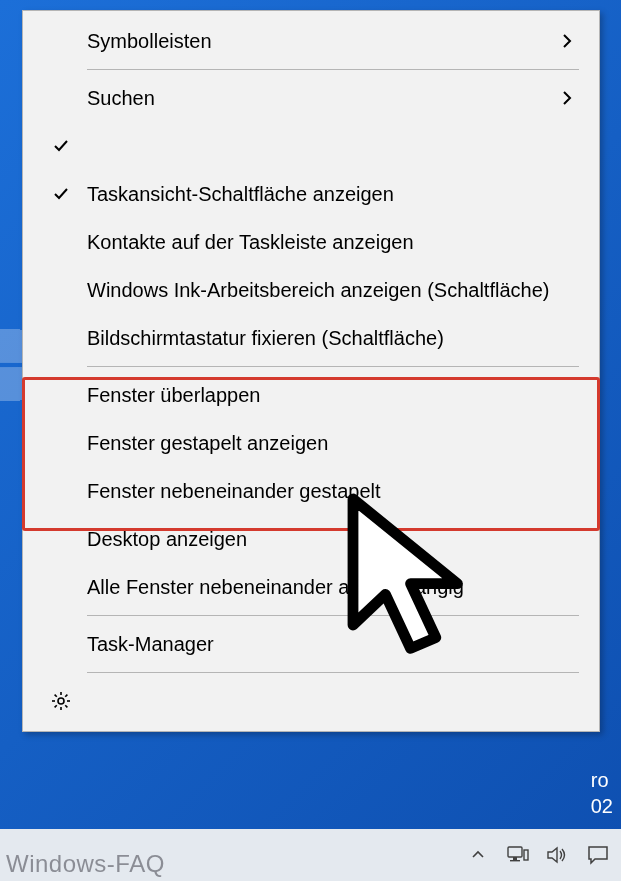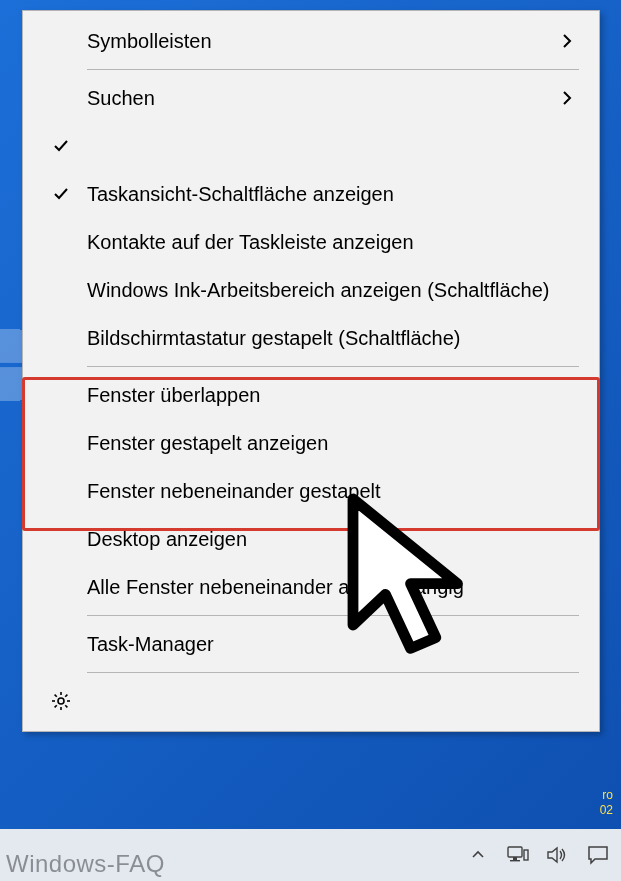--- a/index.html
+++ b/index.html
@@ -122,23 +122,22 @@
       bottom: 3px;
       color: rgba(50,50,60,0.5);
       font-size: 24px;
       letter-spacing: 0.5px;
       pointer-events: none;
     }
     .os-hint {
       position: absolute;
       right: 8px;
       bottom: 62px;
-      color: #fde047;
-      font-size: 12px;
-      text-align: right;
+      color: #ffffff;
+      font-size: 20px;
       line-height: 1.3;
       pointer-events: none;
     }
   </style>
 </head>
 <body>
 
 <div class="desktop">
   <div class="windows-logo">
     <div></div>
@@ -190,21 +189,21 @@
       <span class="label">Kontakte auf der Taskleiste anzeigen</span>
       <span class="right-icon"></span>
     </div>
     <div class="menu-item">
       <span class="left-icon"></span>
       <span class="label">Windows Ink-Arbeitsbereich anzeigen (Schaltfläche)</span>
       <span class="right-icon"></span>
     </div>
     <div class="menu-item">
       <span class="left-icon"></span>
-      <span class="label">Bildschirmtastatur gestapelt (Schaltfläche)</span>
+      <span class="label">Bildschirmtastatur fixieren (Schaltfläche)</span>
       <span class="right-icon"></span>
     </div>
     <div class="separator"></div>
     <div class="menu-item">
       <span class="left-icon"></span>
       <span class="label">Fenster überlappen</span>
       <span class="right-icon"></span>
     </div>
     <div class="menu-item">
       <span class="left-icon"></span>

